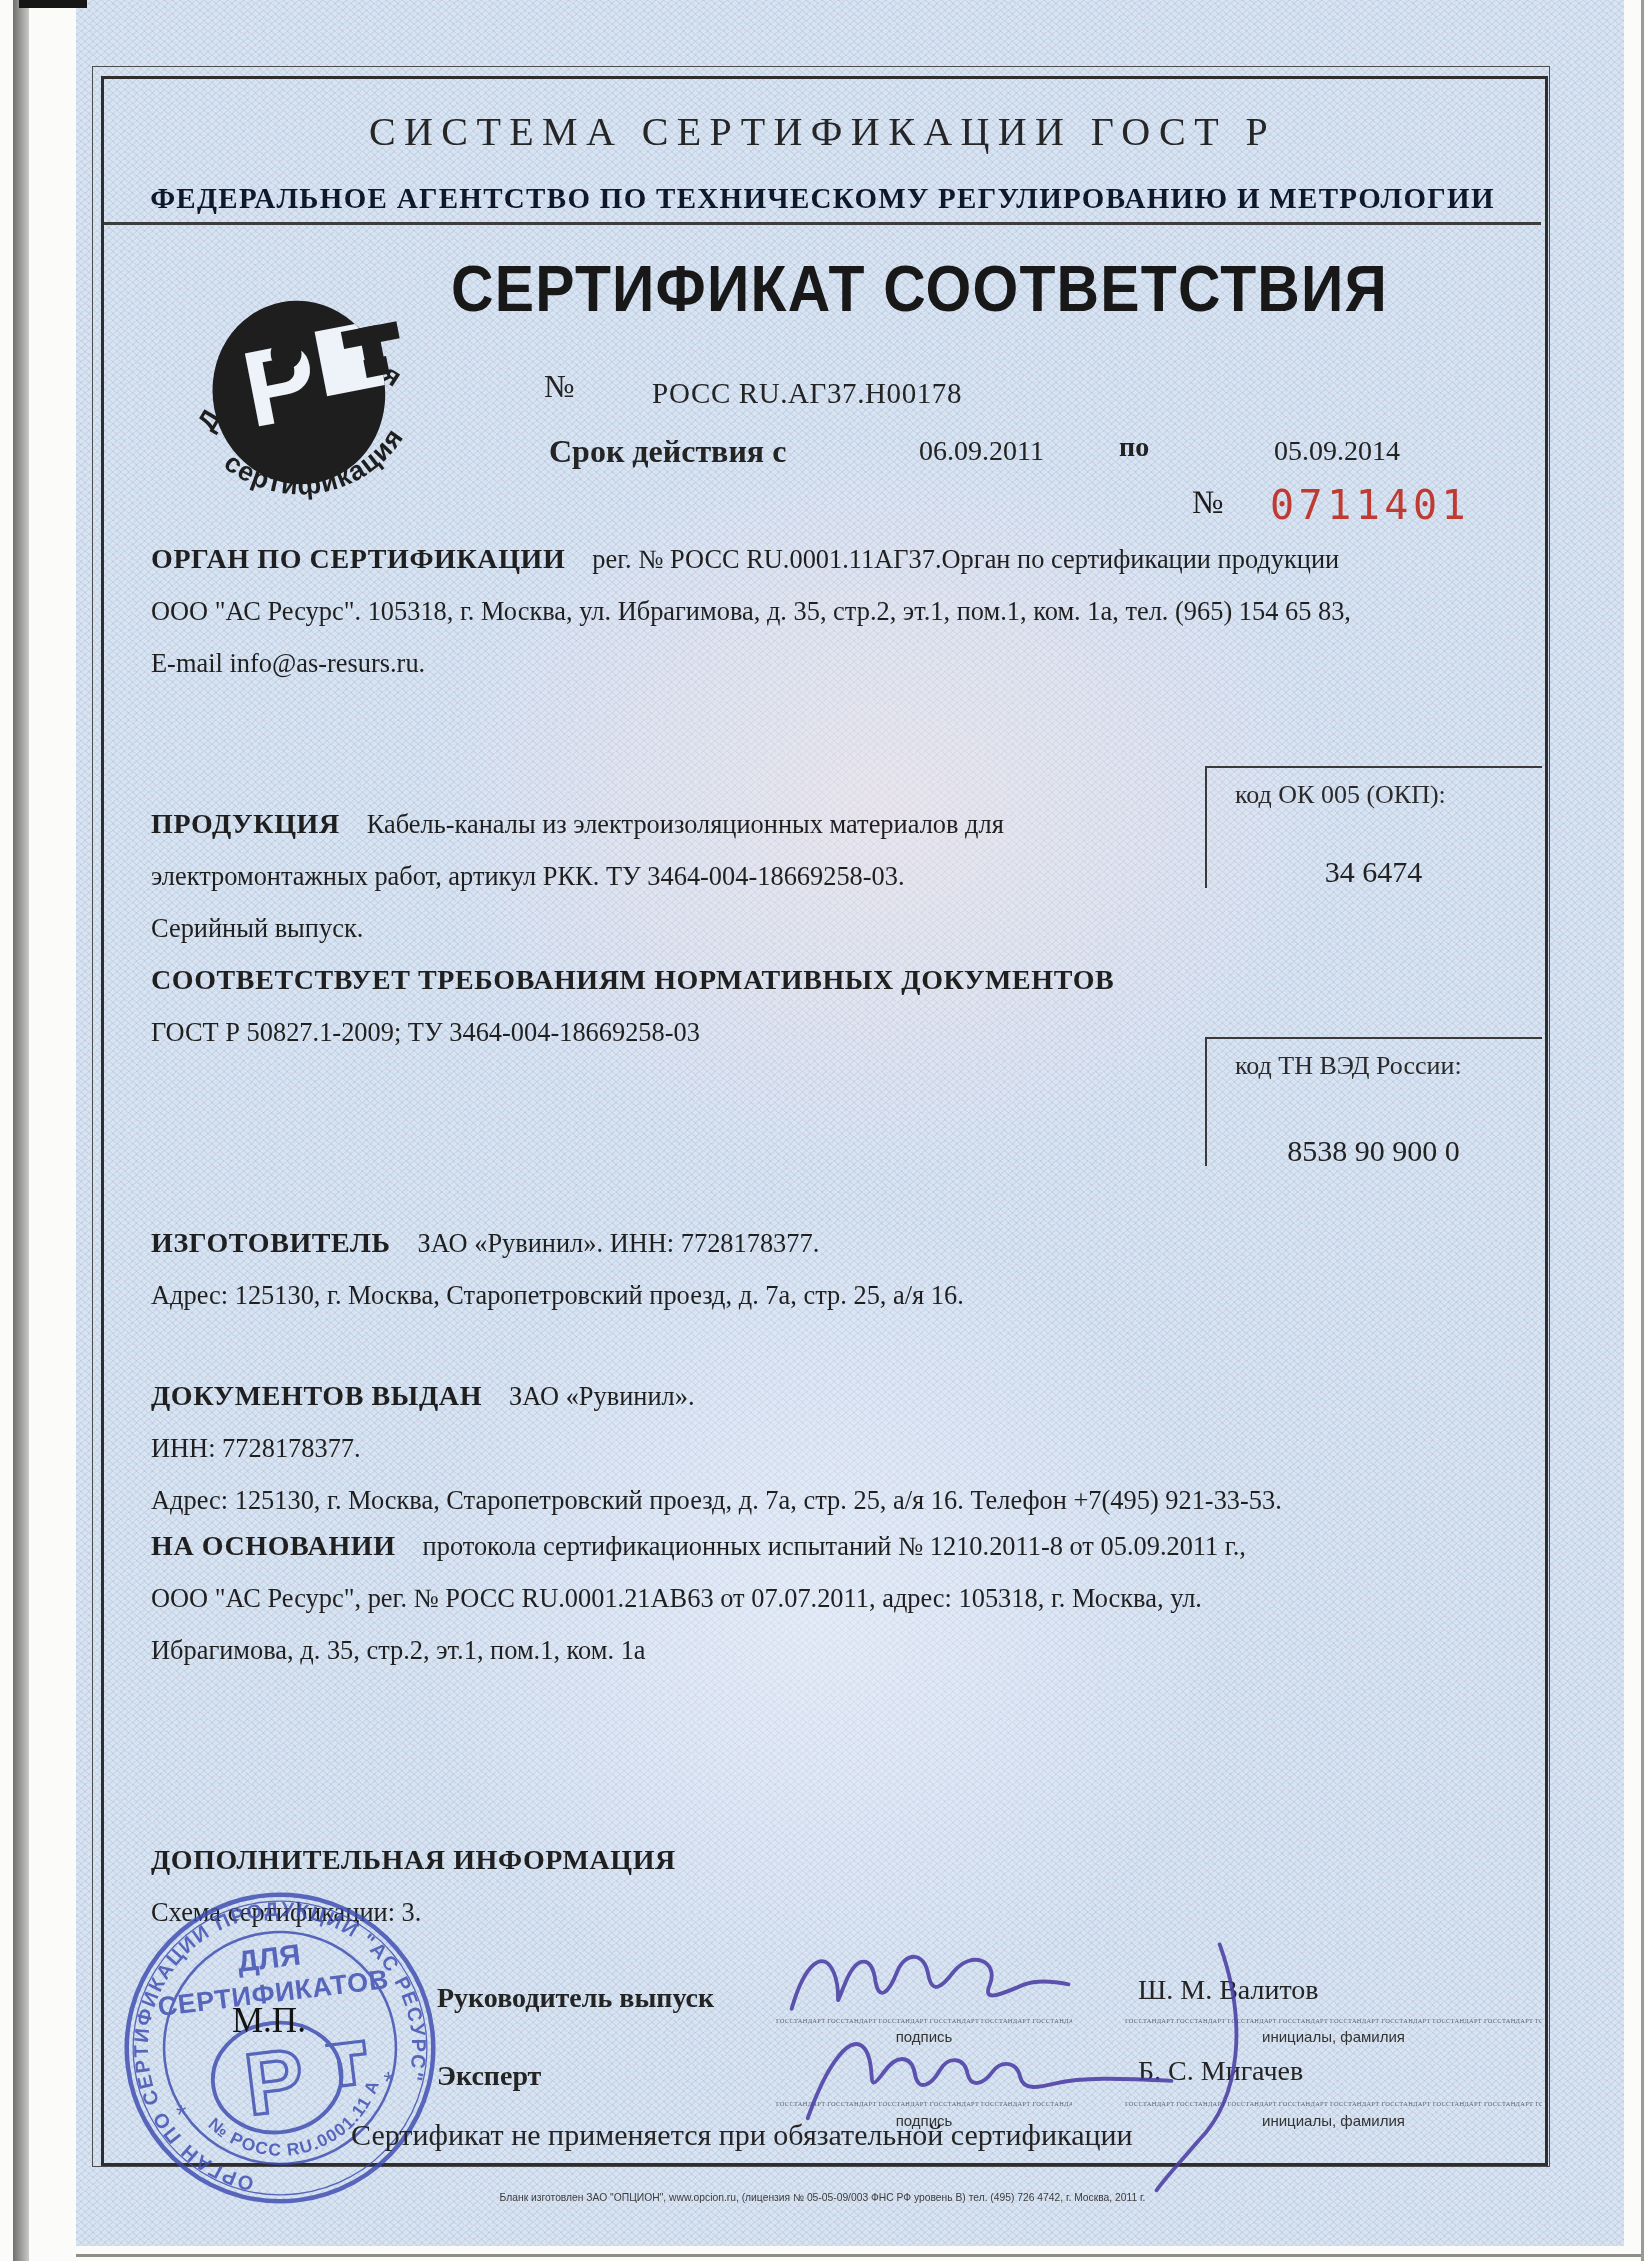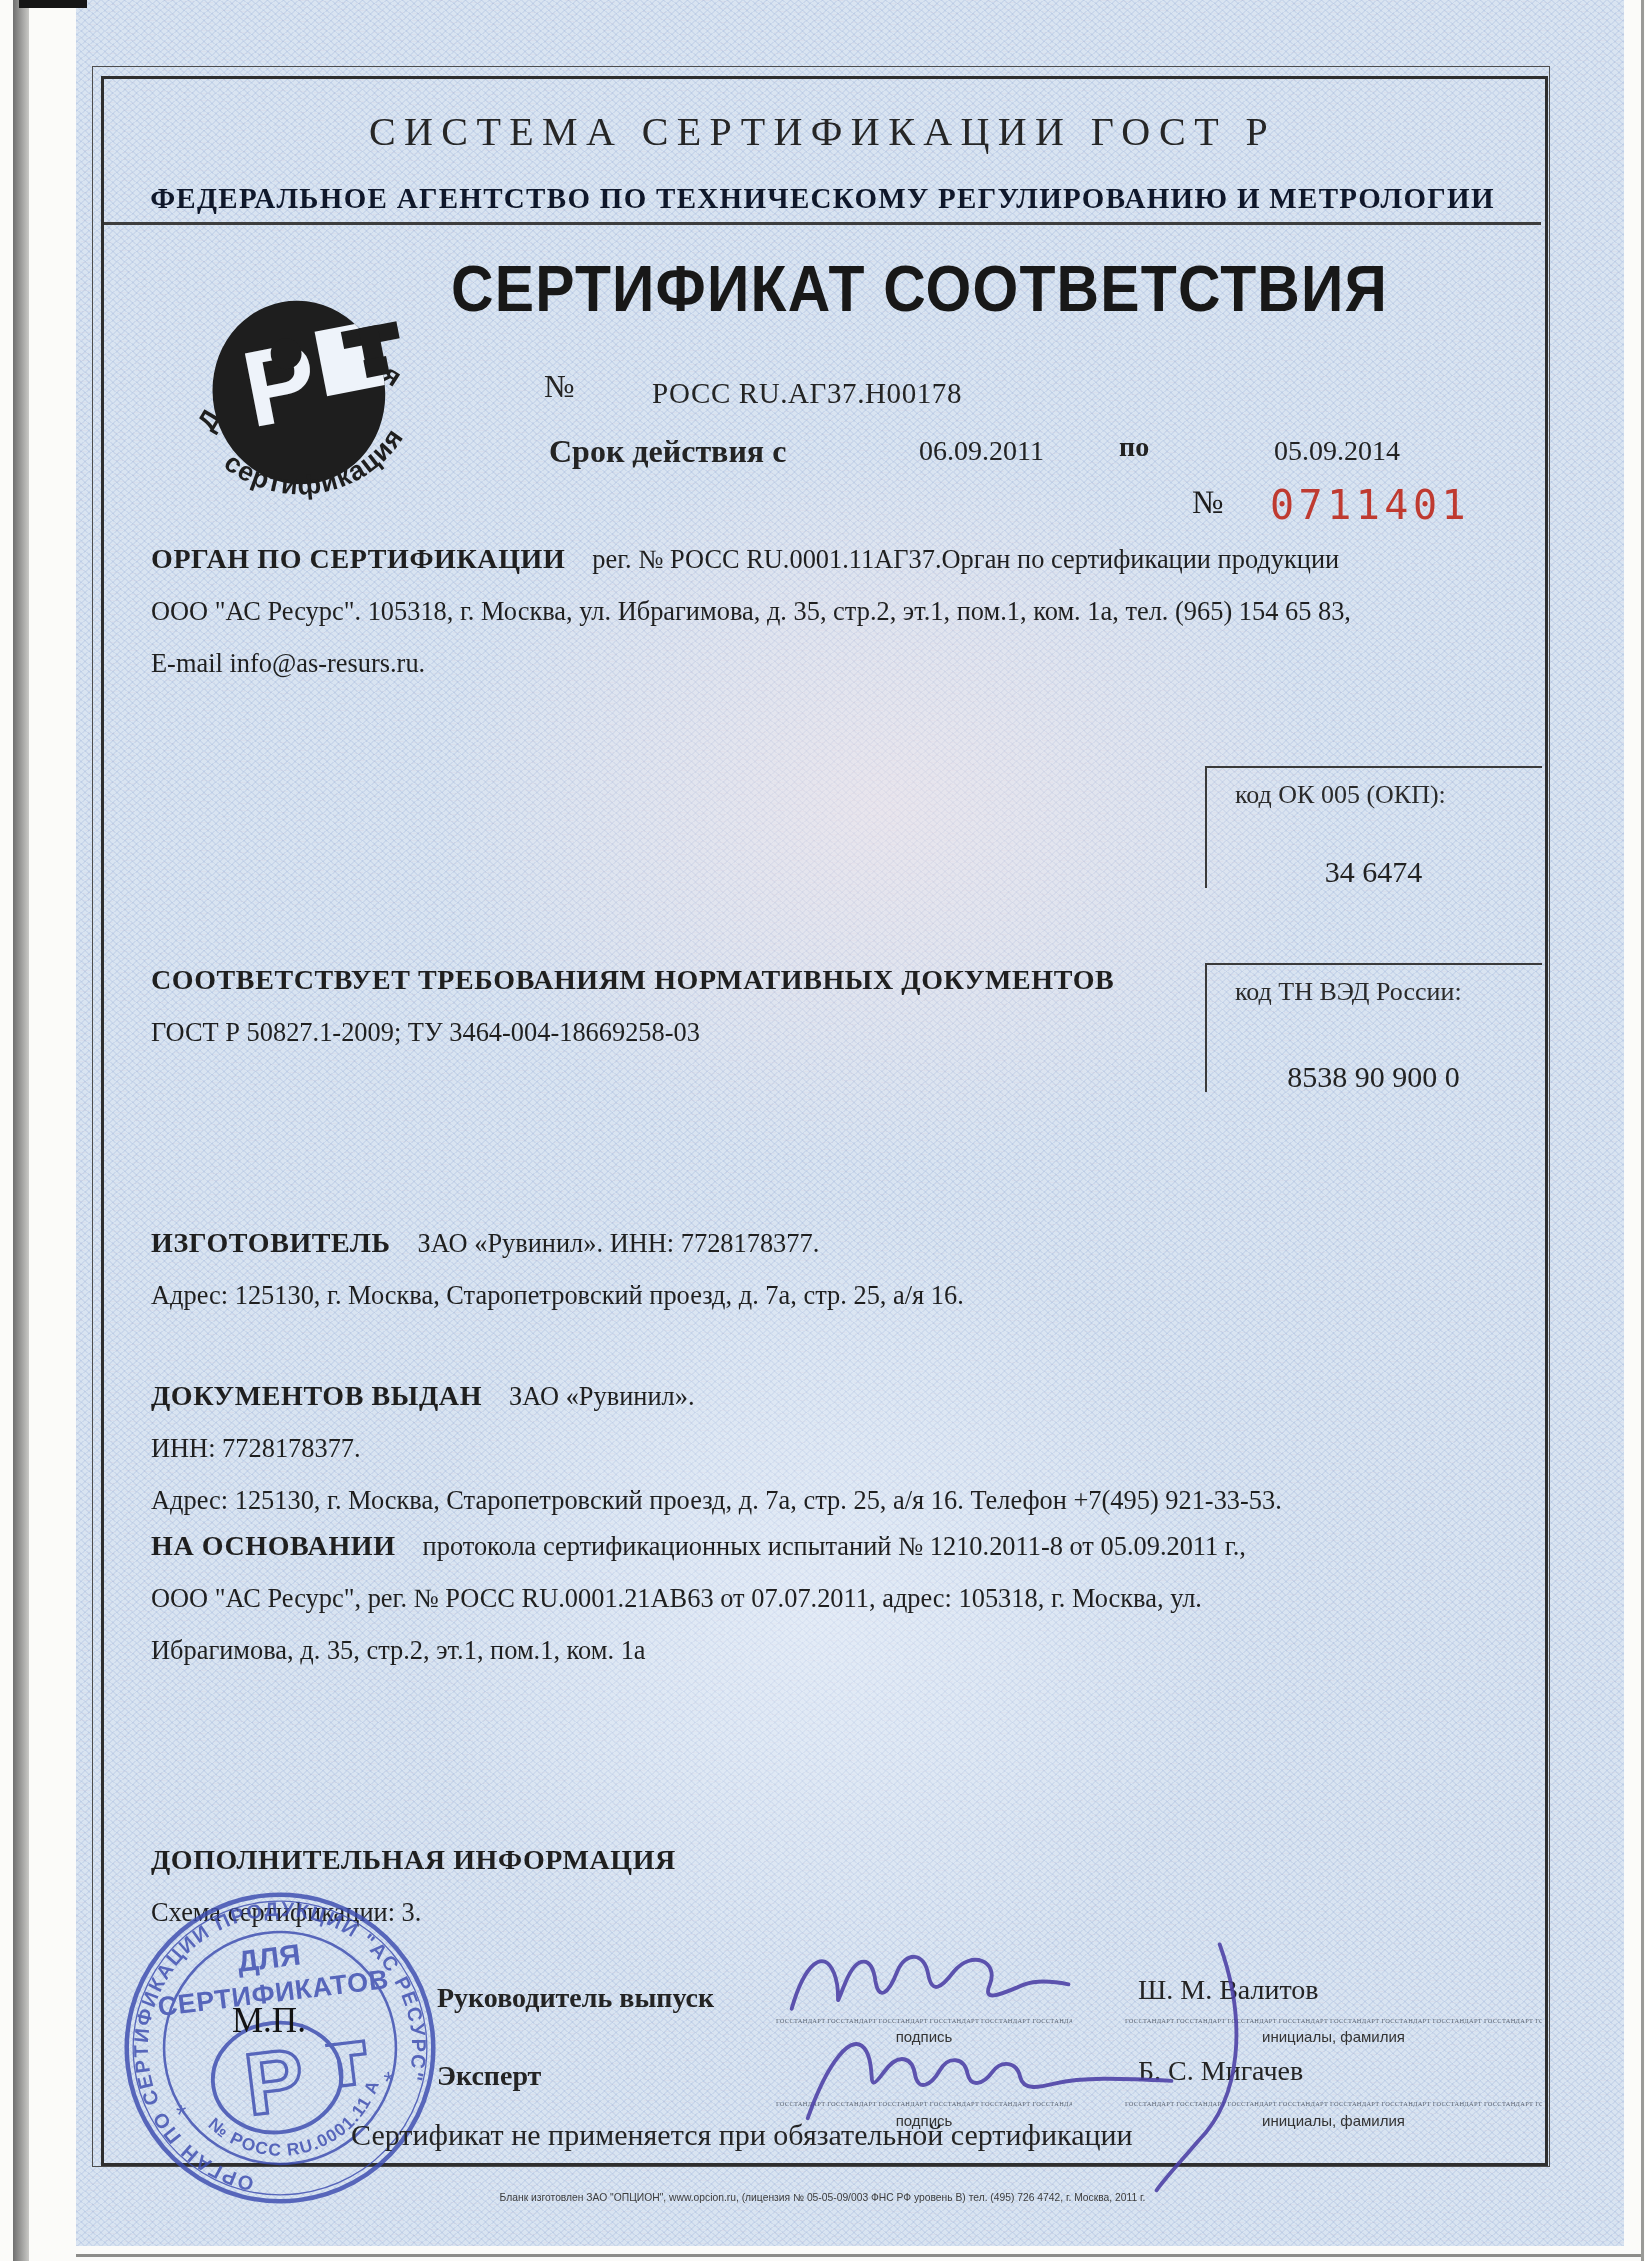--- a/index.html
+++ b/index.html
@@ -110,34 +110,39 @@
 
   <div class="abs blank-no">№</div>
   <div class="abs blank-digits">0711401</div>
 
   <div class="abs sec" style="left:151px;top:533px;">
     <div><span class="h">ОРГАН ПО СЕРТИФИКАЦИИ</span><span>рег. № РОСС RU.0001.11АГ37.Орган по сертификации продукции</span></div>
     <div>ООО "АС Ресурс". 105318, г. Москва, ул. Ибрагимова, д. 35, стр.2, эт.1, пом.1, ком. 1а, тел. (965) 154 65 83,</div>
     <div>E-mail info@as-resurs.ru.</div>
   </div>
 
+  <div class="abs sec" style="left:151px;top:798px;">
+    <div><span class="h">ПРОДУКЦИЯ</span><span>Кабель-каналы из электроизоляционных материалов для</span></div>
+    <div>электромонтажных работ, артикул РКК. ТУ 3464-004-18669258-03.</div>
+    <div>Серийный выпуск.</div>
+  </div>
 
   <div class="abs codebox" style="left:1205px;top:766px;height:193px;">
     <div class="topline"></div>
       <div class="leftline"></div>
     <div class="lbl">код ОК 005 (ОКП):</div>
     <div class="val">34 6474</div>
   </div>
 
   <div class="abs sec" style="left:151px;top:954px;">
     <div><span class="h" style="margin-right:0;">СООТВЕТСТВУЕТ ТРЕБОВАНИЯМ НОРМАТИВНЫХ ДОКУМЕНТОВ</span></div>
     <div>ГОСТ Р 50827.1-2009; ТУ 3464-004-18669258-03</div>
   </div>
 
-  <div class="abs codebox" style="left:1205px;top:963px;height:260px;">
+  <div class="abs codebox" style="left:1205px;top:1037px;height:260px;">
     <div class="topline"></div>
       <div class="leftline" style="height:129px;"></div>
     <div class="lbl">код ТН ВЭД России:</div>
     <div class="val" style="top:97px;">8538 90 900 0</div>
   </div>
 
   <div class="abs sec" style="left:151px;top:1217px;">
     <div><span class="h">ИЗГОТОВИТЕЛЬ</span><span>ЗАО «Рувинил». ИНН: 7728178377.</span></div>
     <div>Адрес: 125130, г. Москва, Старопетровский проезд, д. 7а, стр. 25, а/я 16.</div>
   </div>

